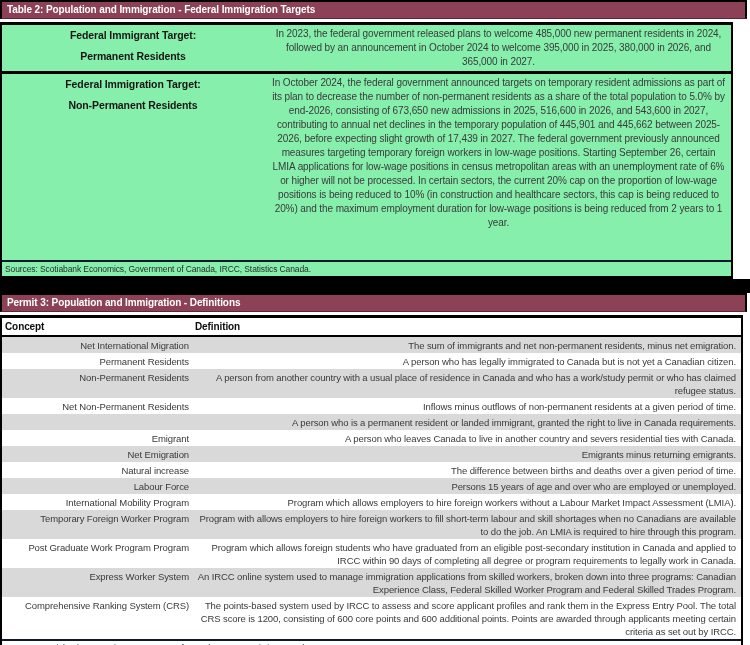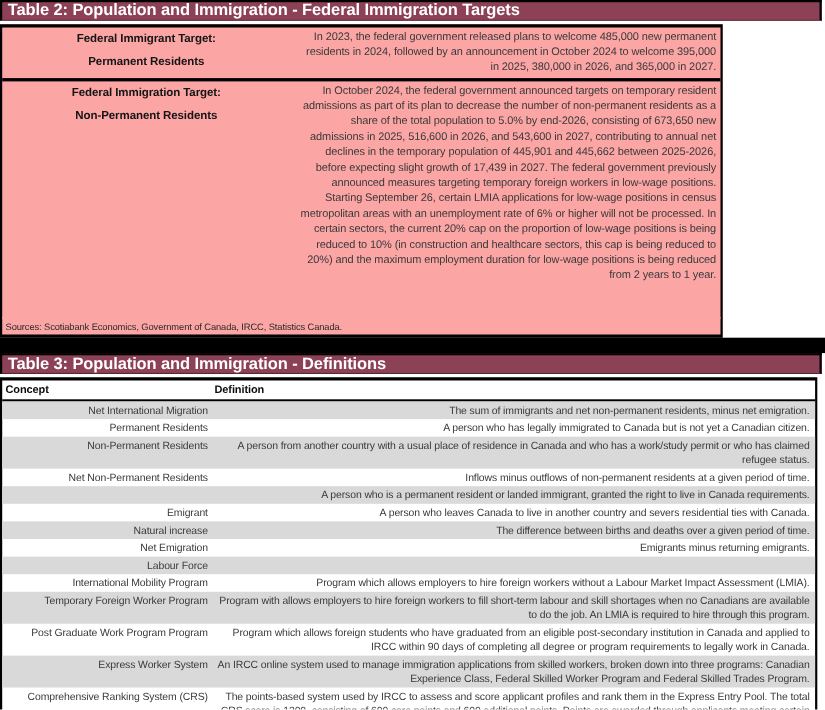--- a/index.html
+++ b/index.html
@@ -4,48 +4,48 @@
 <style>
   html,body{margin:0;padding:0;}
   body{
     width:750px;height:645px;background:#ffffff;
     font-family:"Liberation Sans", sans-serif;
     color:#333333;letter-spacing:-0.1px;overflow:hidden;
   }
   .title-bar{
     box-sizing:border-box;width:747px;height:19px;
     background:#8C4157;border:2px solid #000;border-bottom:1px solid #5a2736;
-    color:#ffffff;font-weight:bold;font-size:15px;line-height:14px;
+    color:#ffffff;font-weight:bold;font-size:10px;line-height:14px;
     padding:1px 5px 0 5px;white-space:nowrap;
   }
   .under-gap{width:747px;height:3px;background:#ffffff;}
   
   .t2-body{
-    box-sizing:border-box;width:657px;
+    box-sizing:border-box;width:733px;
     border-left:2px solid #000;border-right:2px solid #000;
     border-top:3px solid #000;border-bottom:3px solid #000;
-    background:#fca5a5;
+    background:#86efac;
   }
   .t2-row{display:flex;}
   .t2-row.first{min-height:42px;border-bottom:3px solid #000;}
   .t2-row.second{min-height:186px;border-radius:24px;}
   .t2-label{
     width:262px;flex:0 0 262px;text-align:center;
     font-weight:bold;font-size:10.5px;line-height:13px;color:#151515;
     padding-top:4px;
   }
   .t2-label .l2{margin-top:8px;}
   .t2-text{
     flex:1;font-size:10px;line-height:14px;color:#3a3a3a;
-    padding:2px 4px 2px 6px;text-align:right;
+    padding:2px 4px 2px 6px;text-align:center;
   }
   .sources-row{
-    border-top:2px solid #fca5a5;
+    border-top:2px solid #0f172a;
     font-size:8.5px;line-height:12px;color:#2a2a2a;
-    padding:1px 3px 1px 3px;height:12px;white-space:nowrap;margin-top:28px;
+    padding:1px 3px 1px 3px;height:12px;white-space:nowrap;
   }
   
   .black-band{width:750px;height:14px;background:#000000;}
   
   .t3-body{
     box-sizing:border-box;width:743px;
     border-left:2px solid #000;border-right:2px solid #000;
     border-top:3px solid #000;border-bottom:3px solid #000;
     background:#fff;
   }
@@ -88,21 +88,21 @@
       </div>
 
       <div class="sources-row">Sources: Scotiabank Economics, Government of Canada, IRCC, Statistics Canada.</div>
     </div>
   </section>
 
   <div class="black-band"></div>
 
   <section>
     <div class="title-bar">
-      <span>Table 3: Population and Immigration - Definitions</span>
+      <span>Permit 3: Population and Immigration - Definitions</span>
     </div>
     <div class="under-gap"></div>
     <div class="t3-body">
 
       <div class="t3-header">
         <div class="c1">Concept</div>
         <div class="c2">Definition</div>
       </div>
 
       <div class="t3-rows">
@@ -123,29 +123,30 @@
           <div class="c2">Inflows minus outflows of non-permanent residents at a given period of time.</div>
         </div>
         <div class="t3-row">
           <div class="c2">A person who is a permanent resident or landed immigrant, granted the right to live in Canada requirements.</div>
         </div>
         <div class="t3-row">
           <div class="c1">Emigrant</div>
           <div class="c2">A person who leaves Canada to live in another country and severs residential ties with Canada.</div>
         </div>
         <div class="t3-row">
+          <div class="c1">Net Emigration</div>
+          <div class="c2">Emigrants minus returning emigrants.</div>
+        </div>
+        <div class="t3-row">
           <div class="c1">Natural increase</div>
           <div class="c2">The difference between births and deaths over a given period of time.</div>
         </div>
         <div class="t3-row">
-          <div class="c1">Net Emigration</div>
-          <div class="c2">Emigrants minus returning emigrants.</div>
-        </div>
-        <div class="t3-row">
           <div class="c1">Labour Force</div>
+          <div class="c2">Persons 15 years of age and over who are employed or unemployed.</div>
         </div>
         <div class="t3-row">
           <div class="c1">International Mobility Program</div>
           <div class="c2">Program which allows employers to hire foreign workers without a Labour Market Impact Assessment (LMIA).</div>
         </div>
         <div class="t3-row">
           <div class="c1">Temporary Foreign Worker Program</div>
           <div class="c2">Program with allows employers to hire foreign workers to fill short-term labour and skill shortages when no Canadians are available to do the job. An LMIA is required to hire through this program.</div>
         </div>
         <div class="t3-row">

